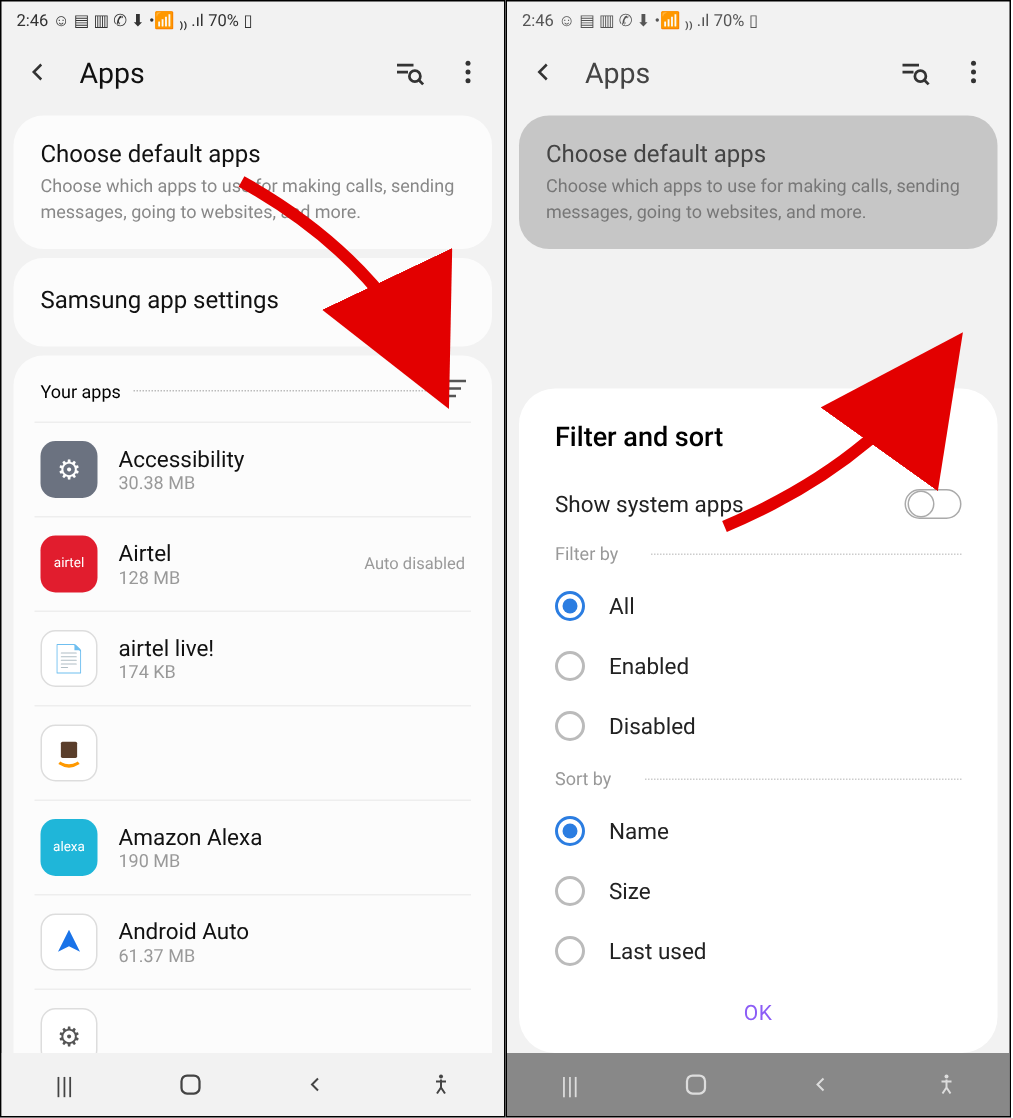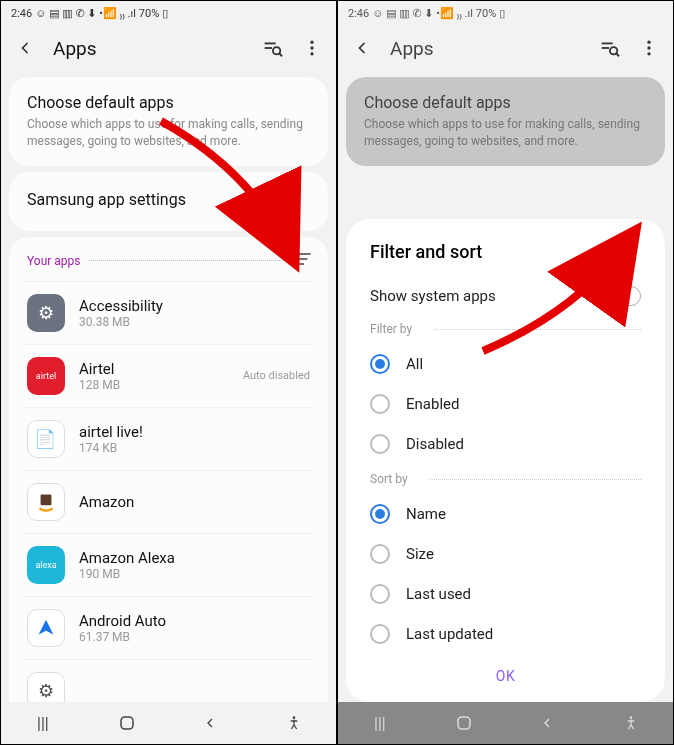--- a/index.html
+++ b/index.html
@@ -11,21 +11,21 @@
 .header{height:46px;display:flex;align-items:center;padding:0 12px;gap:16px}
 .header .title{font-size:19px;flex:1;color:#111}
 .header .icon{width:24px;height:24px;display:flex;align-items:center;justify-content:center;color:#333}
 .dim .header .title{color:#444}
 .card{background:#fcfcfc;border-radius:20px;margin:6px 8px;padding:16px 18px}
 .dim .card{background:#c6c6c6}
 .card-title{font-size:16px;color:#111;margin-bottom:4px}
 .card-sub{font-size:12px;color:#888;line-height:1.4}
 .dim .card-title{color:#444}
 .dim .card-sub{color:#777}
-.section-label{font-size:12px;color:#a21caf;padding:0 10px 0 4px;display:flex;align-items:center;gap:8px}
+.section-label{font-size:12px;color:#000000;padding:0 10px 0 4px;display:flex;align-items:center;gap:8px}
 .section-label .dots{flex:1;border-bottom:1.5px dotted #bbb;height:1px}
 .apps-card{background:#fcfcfc;border-radius:20px;margin:6px 8px;padding:12px 14px}
 .apps-head{display:flex;align-items:center;margin-bottom:8px}
 .app-row{display:flex;align-items:center;padding:12px 4px;gap:14px;border-top:1px solid #eee}
 .app-row:first-of-type{border-top:none}
 .app-icon{width:38px;height:38px;border-radius:10px;display:flex;align-items:center;justify-content:center;font-size:18px;color:#fff;flex-shrink:0}
 .app-info{flex:1}
 .app-name{font-size:15px;color:#111}
 .app-size{font-size:12px;color:#999}
 .app-tag{font-size:11px;color:#999}
@@ -135,21 +135,20 @@
         </div>
     </div>
     <div class="app-row">
       <div class="app-icon" style="background:#fff;border:1px solid #ddd">
           <svg width="26" height="26" viewBox="0 0 24 24">
             <rect x="7" y="5" width="10" height="10" fill="#5a3e2b" rx="1"></rect>
             <path d="M6 18 Q12 22 18 18" stroke="#ff9900" stroke-width="2" fill="none"></path>
           </svg>
         </div>
       <div class="app-info">
-          <div class="app-name">Amazon</div>
         </div>
     </div>
     <div class="app-row">
       <div class="app-icon" style="background:#1fb6d9;font-size:9px">alexa</div>
       <div class="app-info">
           <div class="app-name">Amazon Alexa</div>
           <div class="app-size">190 MB</div>
         </div>
     </div>
     <div class="app-row">
@@ -271,24 +270,20 @@
         <span class="radio-label">Name</span>
       </div>
     <div class="radio-row">
         <span class="radio"></span>
         <span class="radio-label">Size</span>
       </div>
     <div class="radio-row">
         <span class="radio"></span>
         <span class="radio-label">Last used</span>
       </div>
-    <div class="radio-row">
-        <span class="radio"></span>
-        <span class="radio-label">Last updated</span>
-      </div>
     <div class="ok-btn">OK</div>
   </div>
 
   <div class="navbar">
     <span class="nav-btn" style="color:#ddd">|||</span>
     <span class="nav-btn">
         <svg width="18" height="18" viewBox="0 0 24 24" fill="none" stroke="#ddd" stroke-width="2">
           <rect x="4" y="4" width="16" height="16" rx="5"></rect>
         </svg>
       </span>

